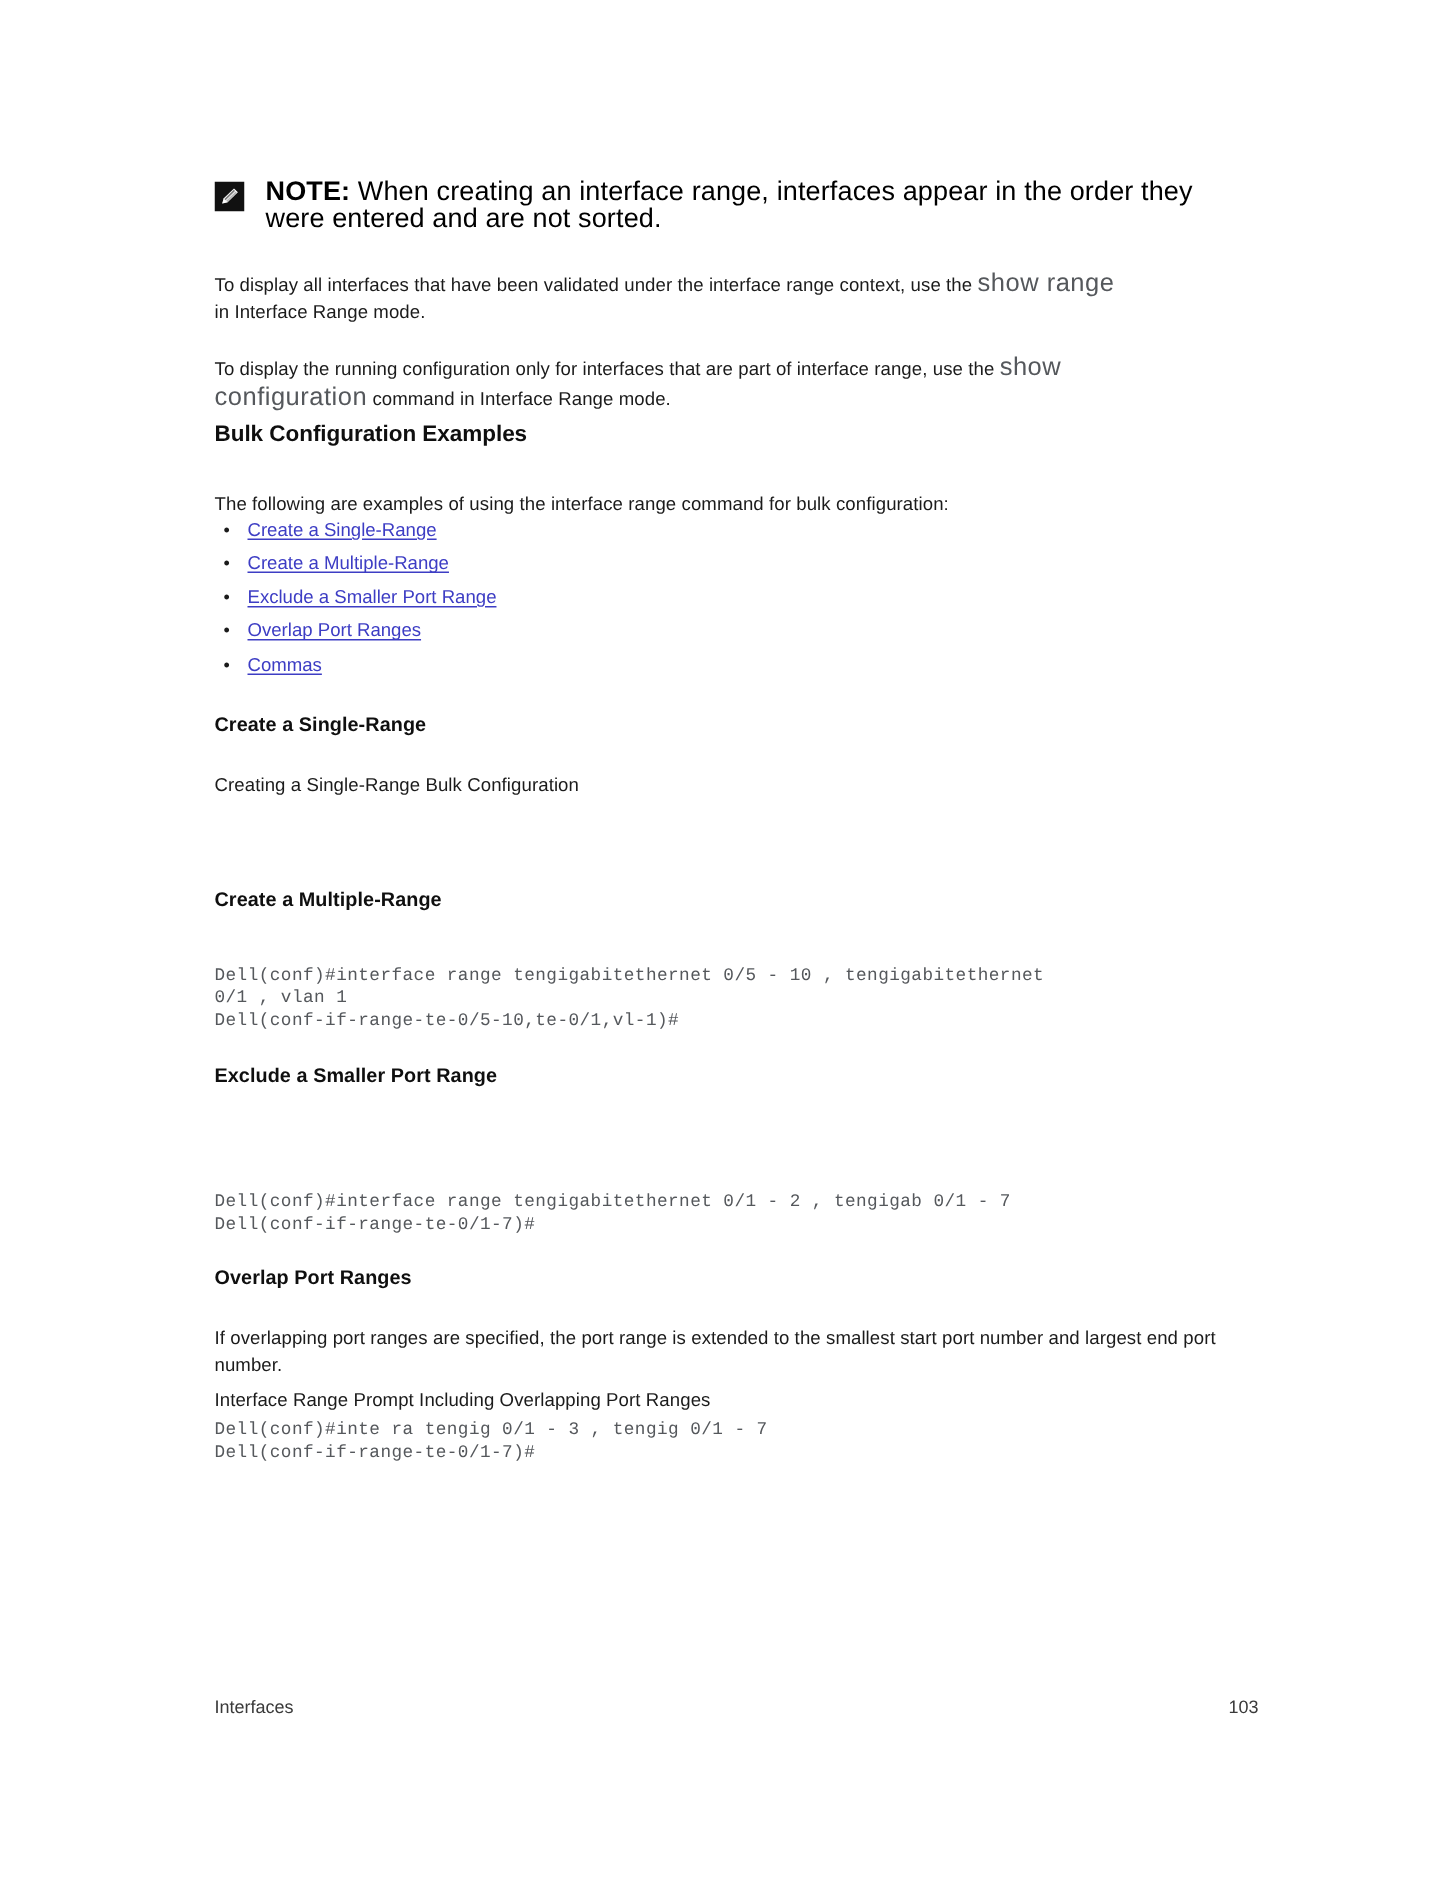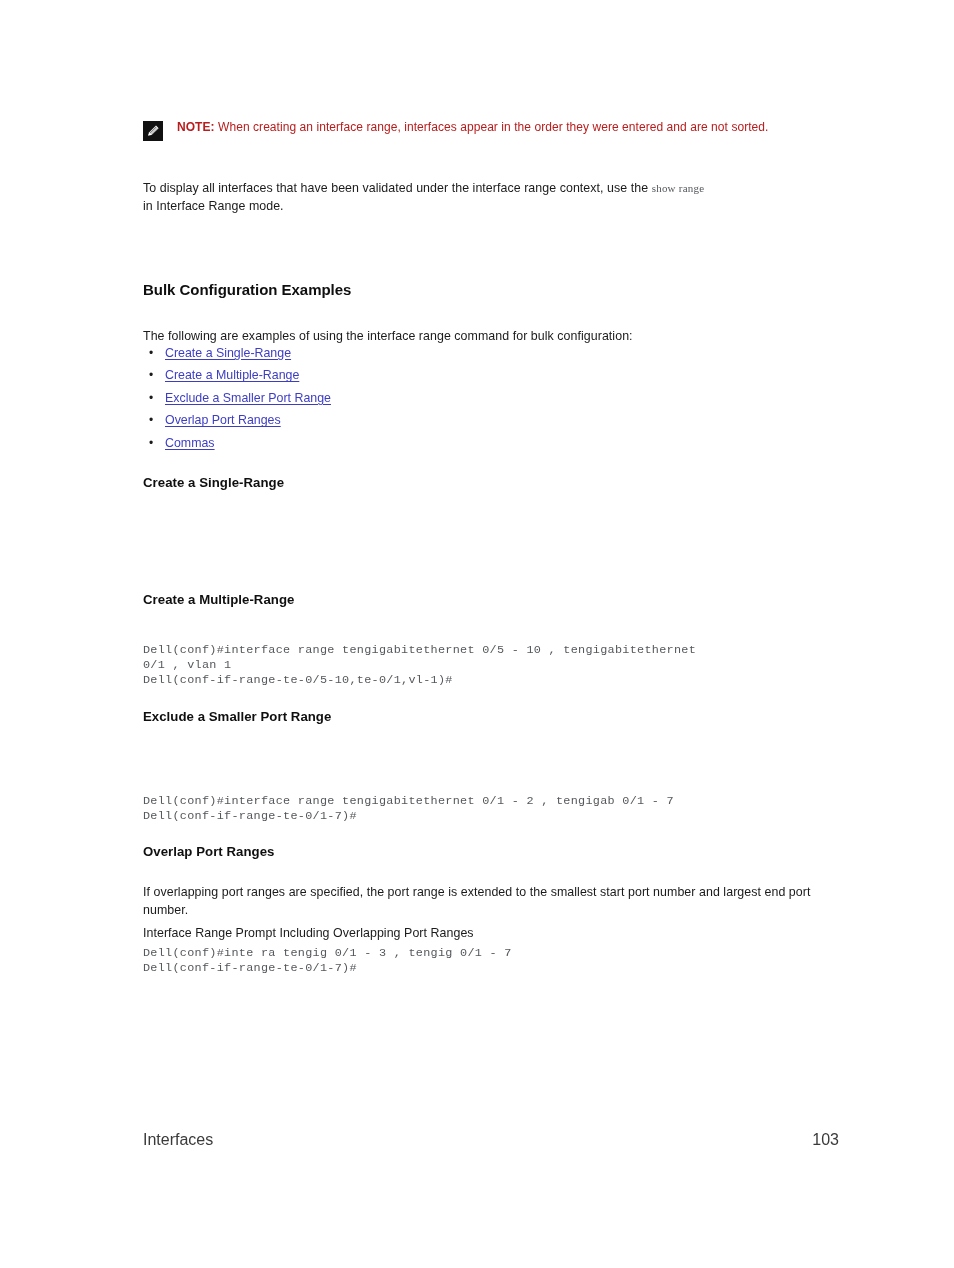--- a/index.html
+++ b/index.html
@@ -32,40 +32,40 @@
   }
   .note-icon {
     flex: 0 0 auto;
     width: 20px;
     height: 20px;
     margin-right: 14px;
     margin-top: 2px;
   }
   .note-icon svg { display: block; }
   .note-text {
-    font-size: 12px;
+    font-size: 18px;
     line-height: 17.5px;
-    color: #b91c1c;
+    color: #000000;
     letter-spacing: 0.005em;
   }
   .note-label { font-weight: bold; }
 
   
   .para {
     position: absolute;
     left: 0;
     width: 700px;
     font-size: 12.4px;
     line-height: 17.6px;
     color: #1b1b1b;
     letter-spacing: 0.005em;
   }
   code, .mono {
-    font-family: Liberation Serif, serif;
-    font-size: 11px;
+    font-family: Liberation Sans, sans-serif;
+    font-size: 17px;
     color: #55585c;
     letter-spacing: 0.02em;
   }
 
   
   h1.sec-title {
     position: absolute;
     left: 0;
     margin: 0;
     font-size: 15px;
@@ -129,21 +129,21 @@
 
   
   .footer {
     position: absolute;
     left: 0;
     top: 1131px;
     width: 696px;
     display: flex;
     justify-content: space-between;
     align-items: baseline;
-    font-size: 16px;
+    font-size: 12px;
     color: #3a3a3a;
   }
 </style>
 </head>
 <body>
 
 <div class="page">
 
   <div class="note-block">
     <span class="note-icon">
@@ -158,20 +158,24 @@
     <div class="note-text">
       <span class="note-label">NOTE:</span><span> When creating an interface range, interfaces appear in the order they were entered and are not sorted.</span>
     </div>
   </div>
 
   <p class="para" style="top:168px;">
     <span>To display all interfaces that have been validated under the interface range context, use the </span><code>show range</code><br>
     <span>in Interface Range mode.</span>
   </p>
 
+  <p class="para" style="top:224px;">
+    <span>To display the running configuration only for interfaces that are part of interface range, use the </span><code>show</code><br>
+    <code>configuration</code><span> command in Interface Range mode.</span>
+  </p>
 
   <h1 class="sec-title" style="top:281px;">Bulk Configuration Examples</h1>
 
   <p class="para" style="top:316px;">The following are examples of using the interface range command for bulk configuration:</p>
 
   <ul class="link-list">
     <li>
       <span class="bullet">•</span>
       <a class="doclink">Create a Single-Range</a>
     </li>
@@ -187,20 +191,21 @@
       <span class="bullet">•</span>
       <a class="doclink">Overlap Port Ranges</a>
     </li>
     <li>
       <span class="bullet">•</span>
       <a class="doclink">Commas</a>
     </li>
   </ul>
 
   <h2 class="sub-title" style="top:475px;">Create a Single-Range</h2>
+  <p class="para" style="top:503px;">Creating a Single-Range Bulk Configuration</p>
 
   <h2 class="sub-title" style="top:592px;">Create a Multiple-Range</h2>
   <pre class="code-block" style="top:643px;">Dell(conf)#interface range tengigabitethernet 0/5 - 10 , tengigabitethernet
 0/1 , vlan 1
 Dell(conf-if-range-te-0/5-10,te-0/1,vl-1)#</pre>
 
   <h2 class="sub-title" style="top:709px;">Exclude a Smaller Port Range</h2>
   <pre class="code-block" style="top:794px;">Dell(conf)#interface range tengigabitethernet 0/1 - 2 , tengigab 0/1 - 7
 Dell(conf-if-range-te-0/1-7)#</pre>
 

